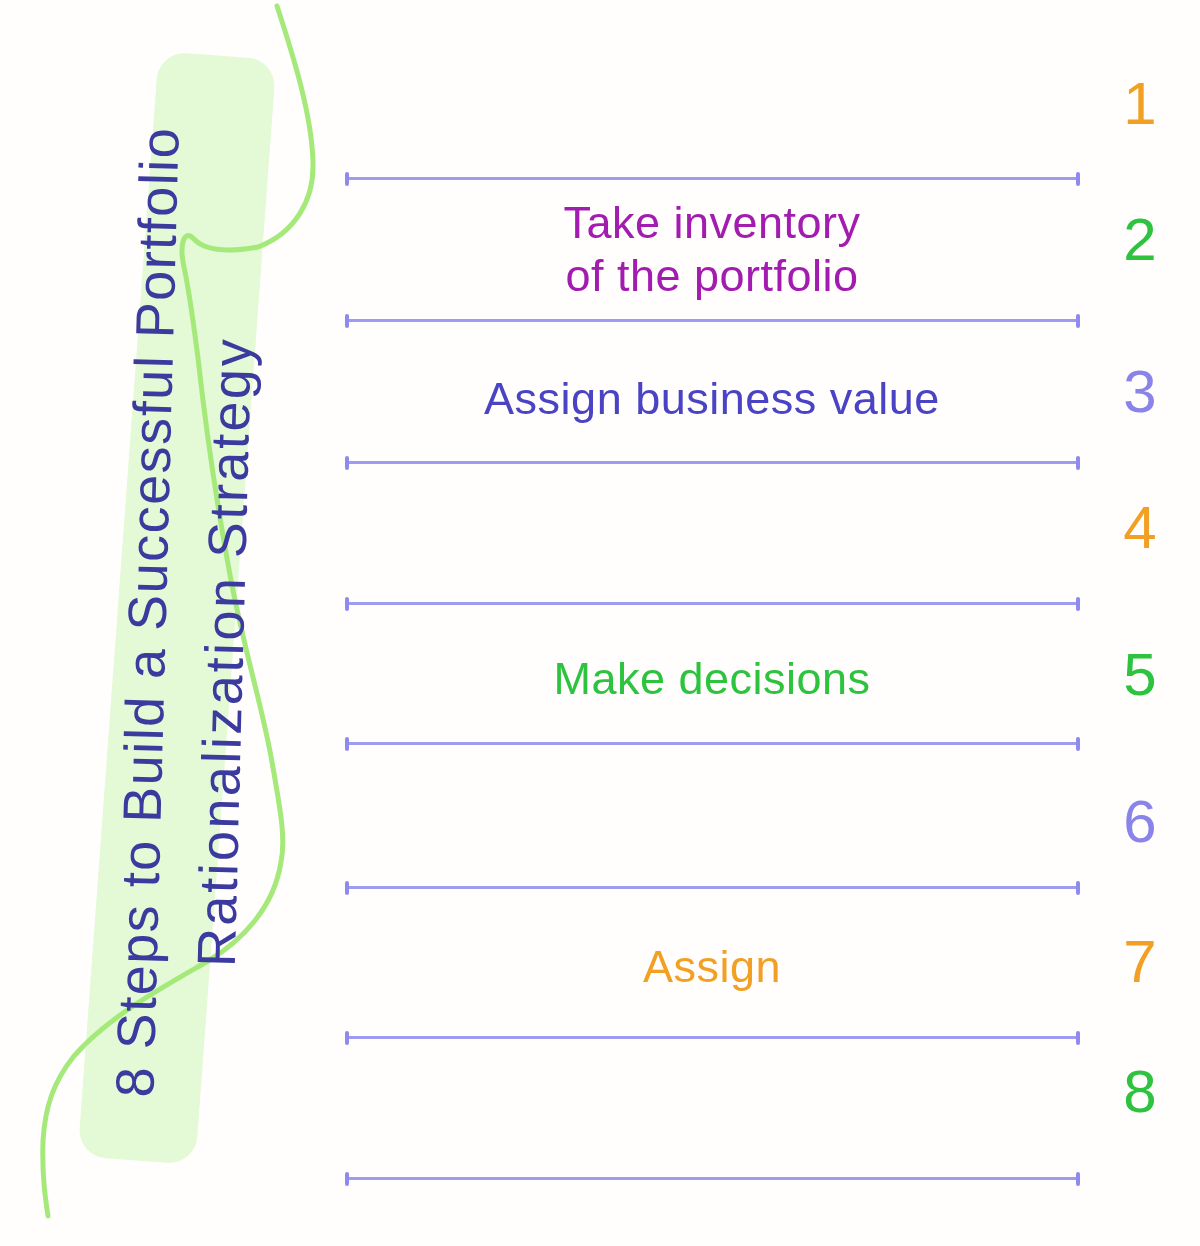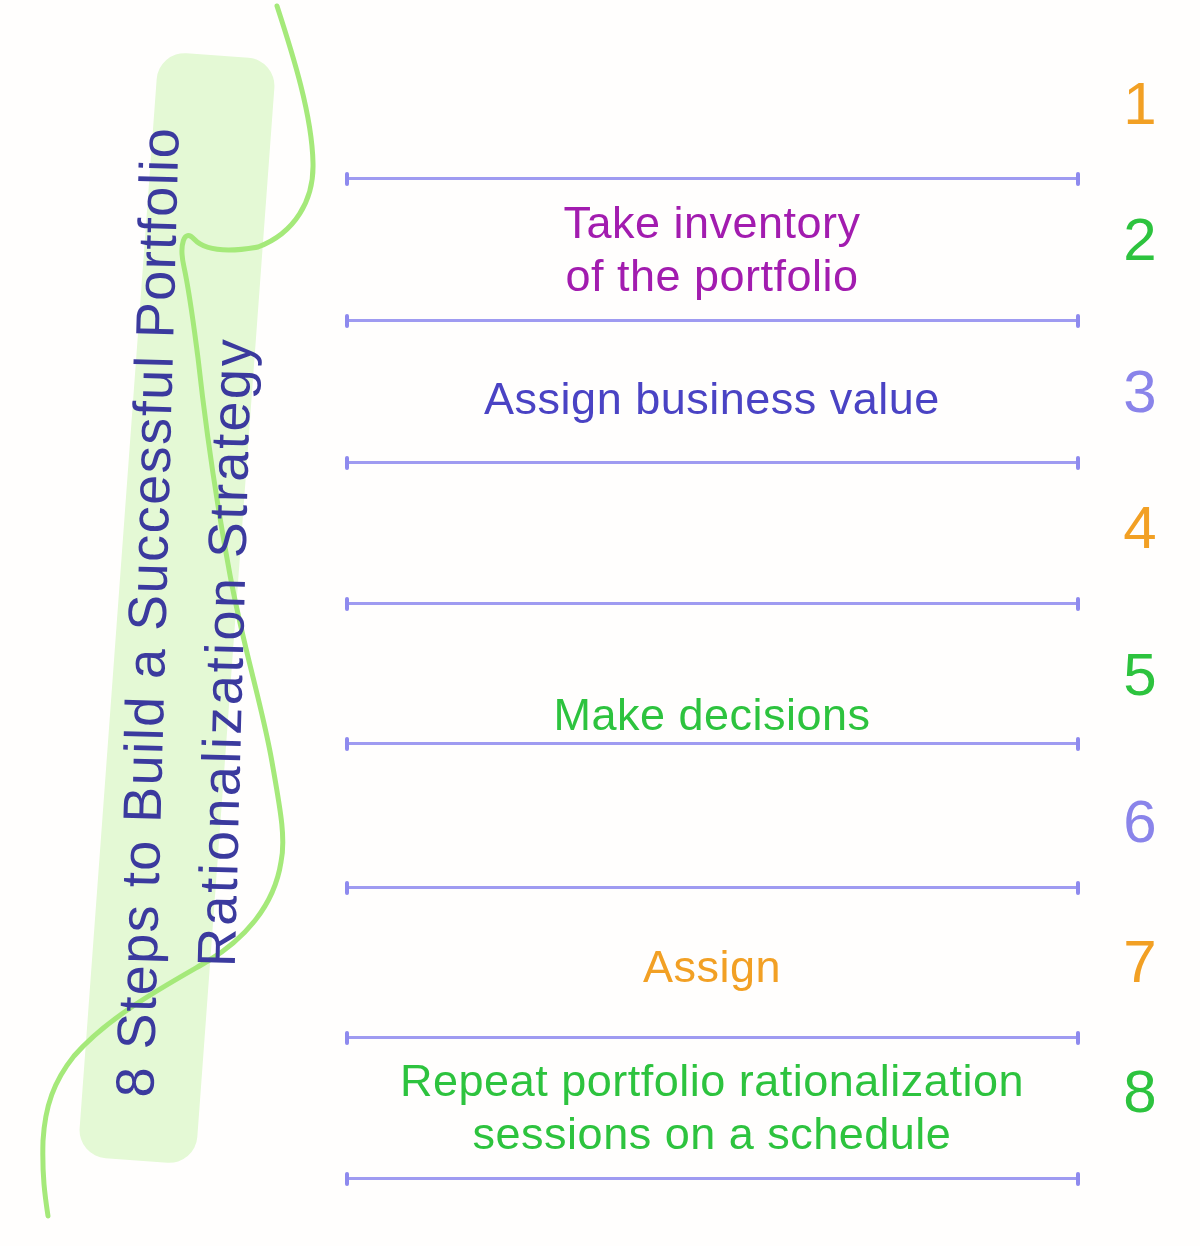--- a/index.html
+++ b/index.html
@@ -152,21 +152,21 @@
       <i class="tick"></i>
   </div>
 
   <div class="step-number n4" style="color: rgb(242, 160, 36);">4</div>
   <div class="divider d4" style="color: rgb(142, 138, 238);">
     <i class="tick"></i>
       <i class="line"></i>
       <i class="tick"></i>
   </div>
 
-  <div class="step-label r5" style="color: rgb(45, 195, 62); margin-top: 36px;">Make decisions</div>
+  <div class="step-label r5" style="color: rgb(45, 195, 62);">Make decisions</div>
   <div class="step-number n5" style="color: rgb(45, 195, 62);">5</div>
   <div class="divider d5" style="color: rgb(142, 138, 238);">
     <i class="tick"></i>
       <i class="line"></i>
       <i class="tick"></i>
   </div>
 
   <div class="step-number n6" style="color: rgb(138, 132, 234);">6</div>
   <div class="divider d6" style="color: rgb(142, 138, 238);">
     <i class="tick"></i>
@@ -175,22 +175,20 @@
   </div>
 
   <div class="step-label r7" style="color: rgb(242, 160, 36);">Assign</div>
   <div class="step-number n7" style="color: rgb(242, 160, 36);">7</div>
   <div class="divider d7" style="color: rgb(142, 138, 238);">
     <i class="tick"></i>
       <i class="line"></i>
       <i class="tick"></i>
   </div>
 
-  <div class="step-label r8" style="color: rgb(45, 195, 62);">Repeat portfolio rationalization
-sessions on a schedule</div>
   <div class="step-number n8" style="color: rgb(45, 195, 62);">8</div>
   <div class="divider d8" style="color: rgb(142, 138, 238);">
     <i class="tick"></i>
       <i class="line"></i>
       <i class="tick"></i>
   </div>
 
 </div>
 
 </body></html>

